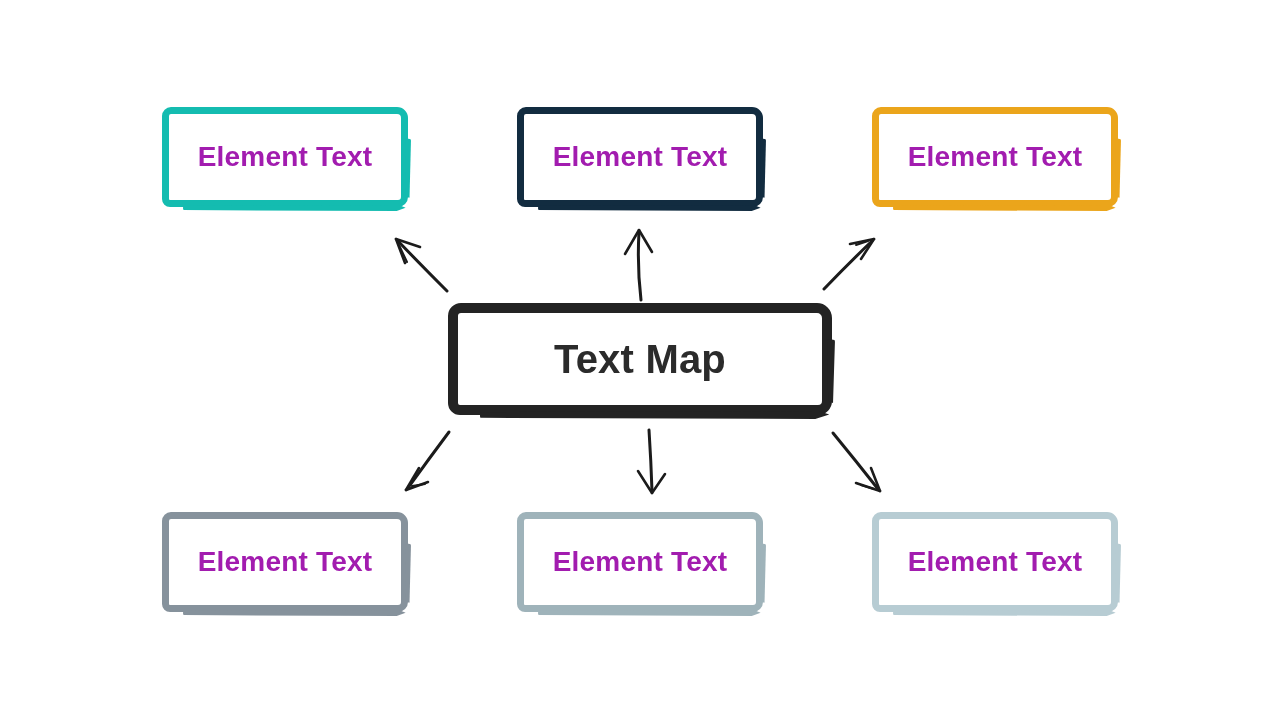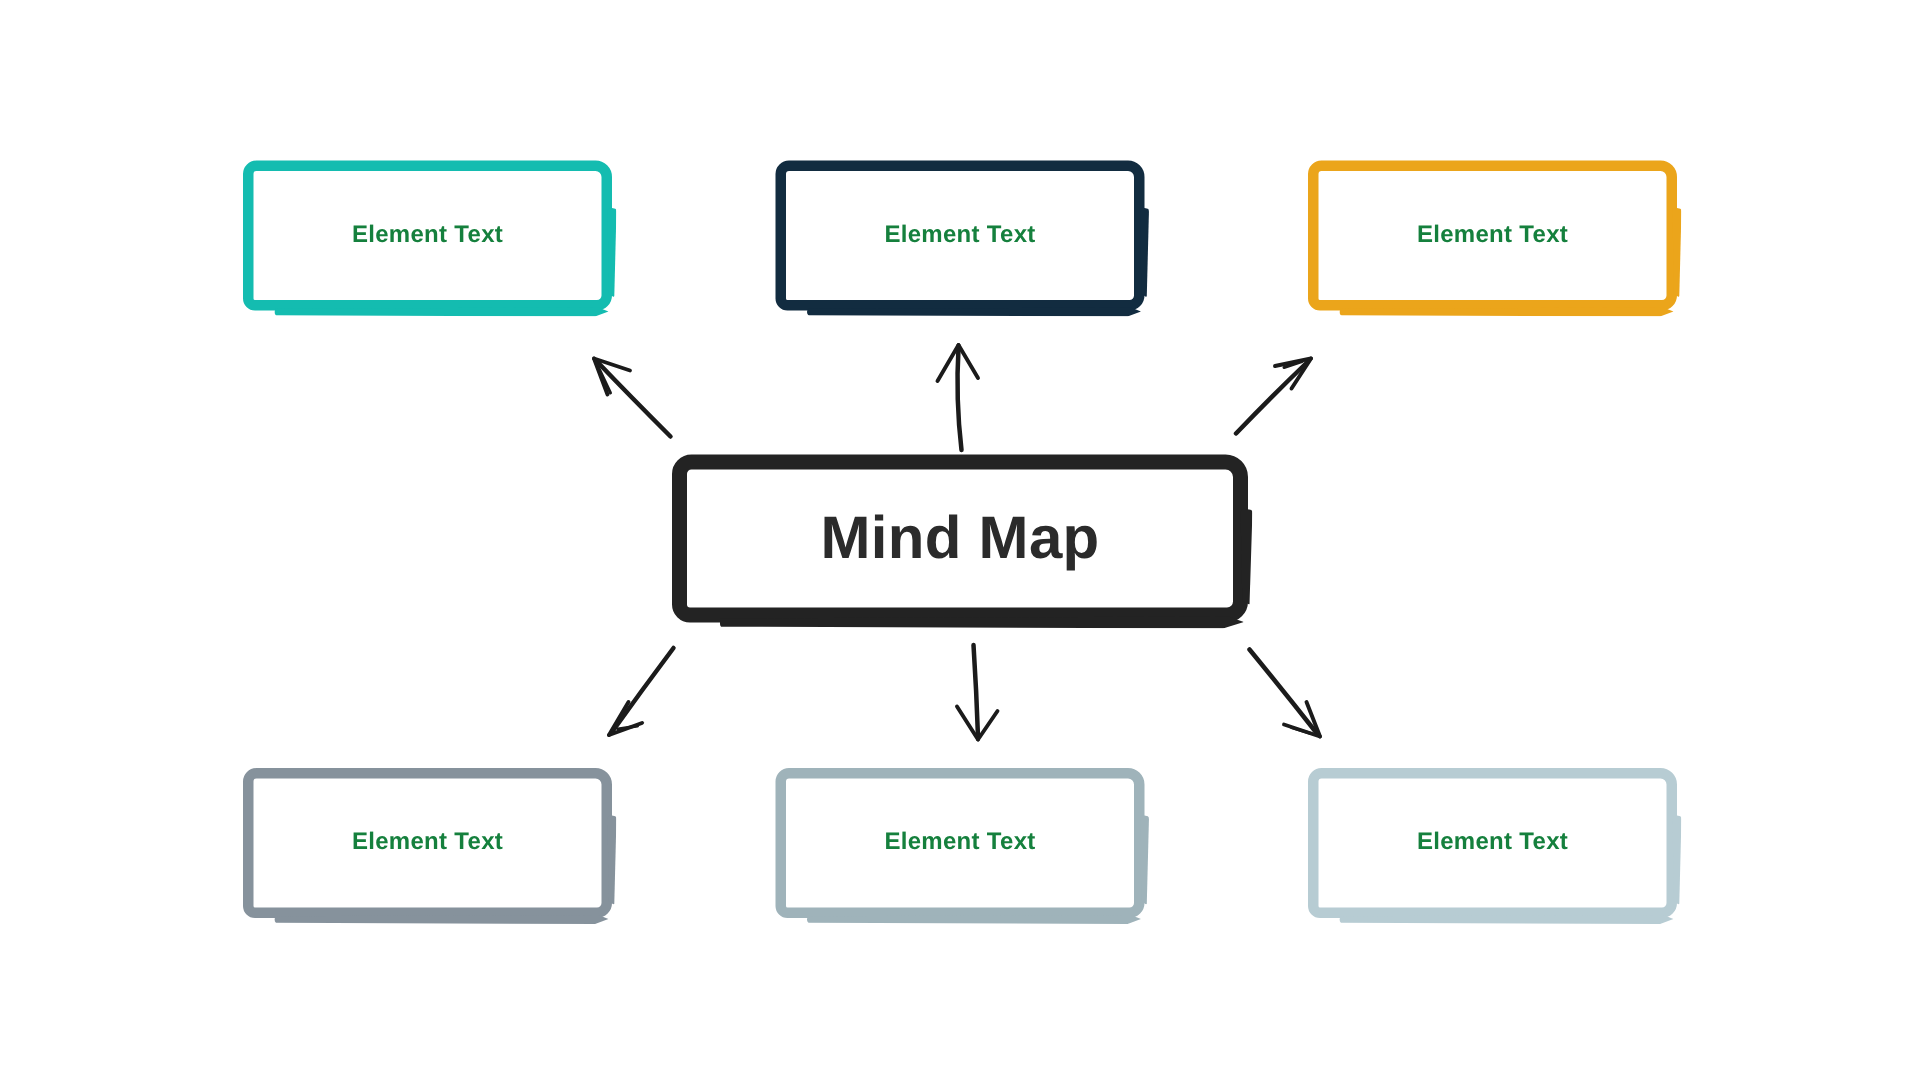--- a/index.html
+++ b/index.html
@@ -21,21 +21,21 @@
     background:currentColor;border-radius:3px;
     clip-path:polygon(0 15%,97% 0,100% 45%,96% 100%,0 85%);
   }
   
   .node::before{
     content:"";position:absolute;top:28%;right:-10px;width:6px;height:70%;
     background:currentColor;border-radius:3px;
     clip-path:polygon(0 0,100% 2%,75% 100%,15% 96%);
   }
   .node-label{
-    color:#15803d;font-weight:bold;font-size:16px;letter-spacing:.2px;
+    color:#a21caf;font-weight:bold;font-size:28px;letter-spacing:.2px;
   }
   .element-box{width:246px;height:100px;}
   #node-center{
     left:448px;top:303px;width:384px;height:112px;
     border-width:10px;border-radius:13px 15px 14px 12px;
   }
   #node-center::after{height:8px;bottom:-14px;}
   #node-center::before{width:8px;right:-13px;}
   #node-center .node-label{font-size:40px;color:#2b2b2b;}
   #node-top-left   {left:162px;top:107px;}
@@ -84,21 +84,21 @@
     </g>
     <g class="arrow">
       <path d="M833,433 Q856,461 878,489" stroke-width="3" stroke="#1b1b1b"></path>
       <path d="M880,491 L856,483" stroke-width="2.6" stroke="#1b1b1b"></path>
       <path d="M880,491 L871,468" stroke-width="2.6" stroke="#1b1b1b"></path>
       <path d="M861,485 L874,489" stroke-width="2" stroke="#1b1b1b"></path>
     </g>
   </svg>
 
   <div class="node" id="node-center" style="border-color: rgb(35, 35, 35); color: rgb(35, 35, 35);">
-    <span class="node-label">Mind Map</span>
+    <span class="node-label">Text Map</span>
   </div>
 
   <div class="node element-box" id="node-top-left" style="border-color: rgb(20, 188, 176); color: rgb(20, 188, 176);">
     <span class="node-label">Element Text</span>
   </div>
 
   <div class="node element-box" id="node-top-center" style="border-color: rgb(18, 44, 64); color: rgb(18, 44, 64);">
     <span class="node-label">Element Text</span>
   </div>
 

